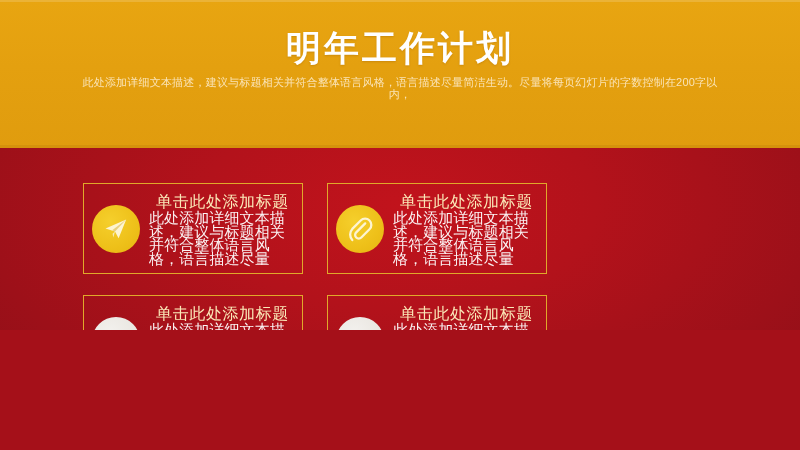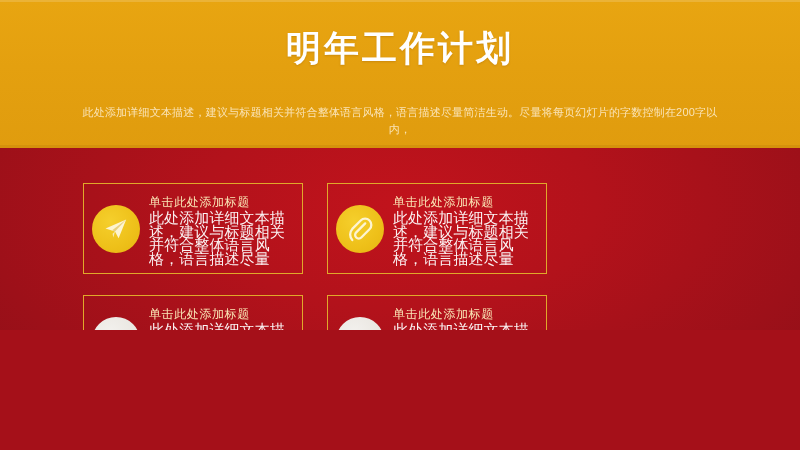--- a/index.html
+++ b/index.html
@@ -64,24 +64,23 @@
   }
 
   .slide-subtitle {
     position: absolute;
     left: 78px;
     top: 76px;
     width: 644px;
     text-align: center;
     color: #fbe6bc;
     font-size: 11px;
-    line-height: 17px;
+    line-height: 12px;
     letter-spacing: 0.2px;
     opacity: 0.97;
-    margin-top: 28px;
   }
 
   
   .cards {
     position: absolute;
     left: 83px;
     top: 183px;
     width: 464px;
     height: 203px;
     display: grid;
@@ -119,25 +118,26 @@
     background: radial-gradient(circle at 38% 34%, #f3f1ee 0%, #e9e6e0 65%, #dedad3 100%);
   }
 
   .card-body {
     flex: 1 1 auto;
     min-width: 0;
     padding-top: 2px;
   }
   .card-title {
     color: #fbe9b8;
-    font-size: 12px;
+    font-size: 16px;
     line-height: 16px;
     letter-spacing: 0.6px;
     white-space: nowrap;
     margin-bottom: 1px;
+    text-align: center;
   }
   .card-text {
     color: #ffffff;
     font-size: 15px;
     line-height: 13.5px;
     letter-spacing: 0.1px;
     opacity: 0.95;
   }
 
   

